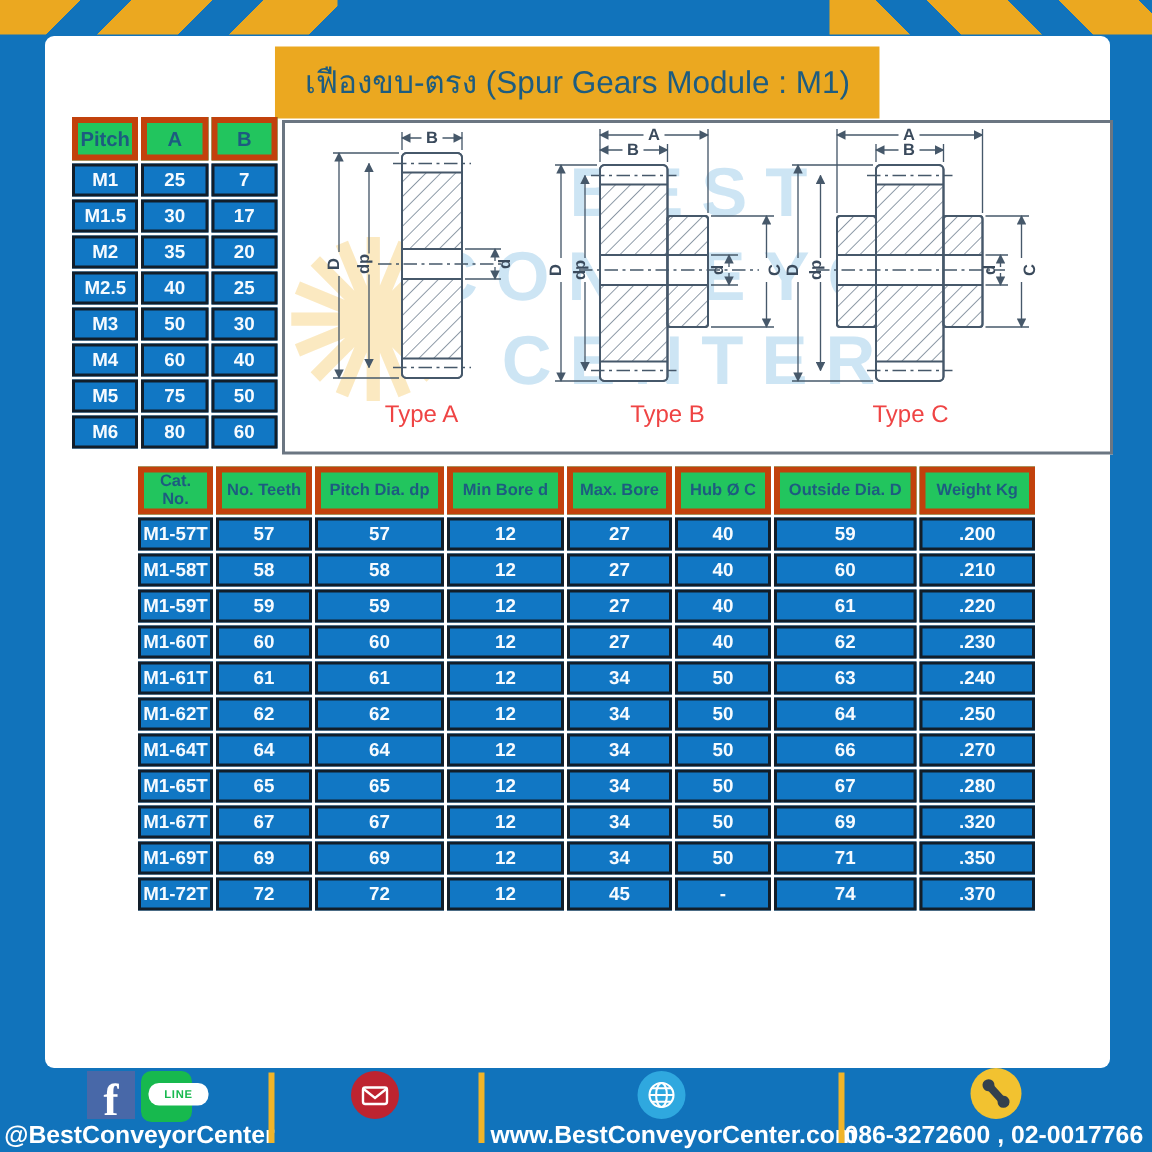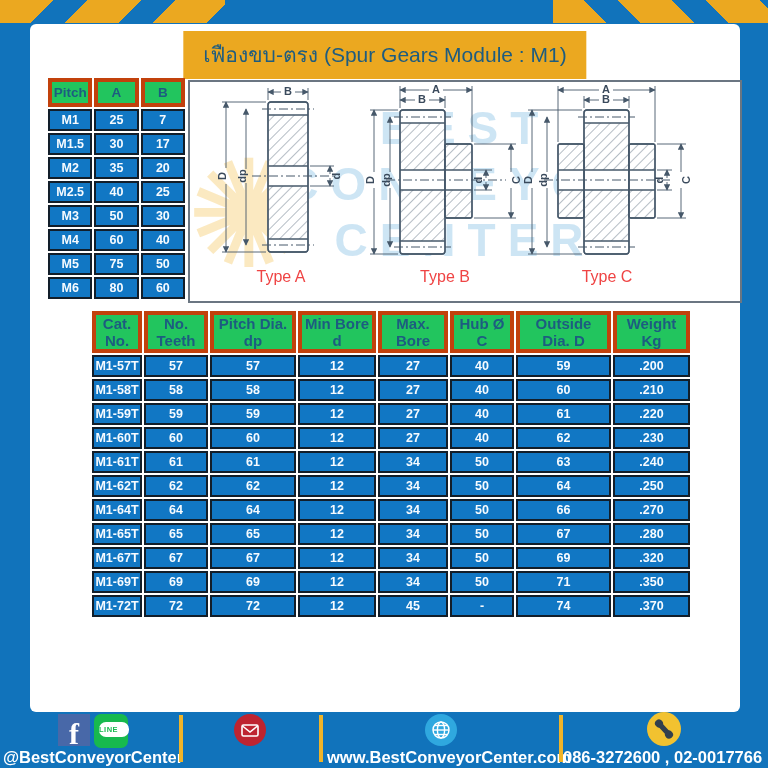--- a/index.html
+++ b/index.html
@@ -23,21 +23,21 @@
   
   table{border-collapse:separate;border-spacing:2px;table-layout:fixed;}
   th{background:#22c55e;color:#1D5C80;font-weight:bold;border:4px solid #c2410c;
      text-align:center;vertical-align:middle;padding:0 1px;}
   td{background:#1177C4;color:#F6FBFF;border:2px solid #121E2A;
      text-align:center;vertical-align:middle;font-weight:bold;padding:0 1px;}
   .pitch-table{position:absolute;left:16px;top:52px;width:141px;}
   .pitch-table th{height:21px;font-size:13.5px;}
   .pitch-table td{height:18px;font-size:12.5px;}
   .main-table{position:absolute;left:60px;top:285px;width:588px;}
-  .main-table th{height:20px;font-size:15px;}
+  .main-table th{height:20px;font-size:11px;}
   .main-table td{height:18px;font-size:12.5px;line-height:18px;}
   
   .draw-panel{position:absolute;left:158px;top:56px;width:550px;height:219px;
     border:2px solid #6B7682;background:#fff;overflow:hidden;}
   .watermark{position:absolute;left:60px;top:18px;width:430px;
     text-align:center;font-weight:bold;font-size:46px;line-height:56px;
     letter-spacing:12px;color:rgba(130,190,228,0.40);pointer-events:none;}
   .wm-star{position:absolute;left:-4px;top:58px;font-size:150px;line-height:150px;
     color:rgba(244,196,92,0.38);pointer-events:none;}
   .type-label{position:absolute;top:186px;width:110px;text-align:center;
@@ -46,22 +46,22 @@
   
   .footer{position:absolute;left:0;top:712px;width:768px;height:56px;color:#fff;}
   .f-text{position:absolute;top:36px;font-size:16.5px;font-weight:bold;
     text-align:center;white-space:nowrap;}
   .divider{position:absolute;top:3px;width:4px;height:47px;background:#F0B429;}
   .fb-icon{position:absolute;left:58px;top:2px;width:32px;height:32px;background:#4868A8;
     color:#fff;font-family:"Liberation Serif",serif;font-weight:bold;font-size:30px;
     text-align:center;line-height:40px;overflow:hidden;}
   .line-icon{position:absolute;left:94px;top:2px;width:34px;height:34px;background:#17B94E;
     border-radius:7px;}
-  .line-bubble{position:absolute;left:5px;top:8px;width:30px;height:15px;background:#fff;
-    border-radius:7px;color:#17B94E;font-size:7.5px;font-weight:bold;
+  .line-bubble{position:absolute;left:5px;top:8px;width:40px;height:15px;background:#fff;
+    border-radius:7px;color:#17B94E;font-size:7.5px;font-weight:bold;text-align:center;
     line-height:15px;letter-spacing:0.5px;}
   .circle-icon{position:absolute;border-radius:50%;}
 </style>
 </head>
 <body>
 
 <svg width="0" height="0" style="position:absolute">
   <defs>
     <pattern id="hatch" width="7" height="7" patternUnits="userSpaceOnUse" patternTransform="rotate(45)">
       <line x1="0" y1="0" x2="0" y2="7" stroke="#6B7B8C" stroke-width="1"></line>

